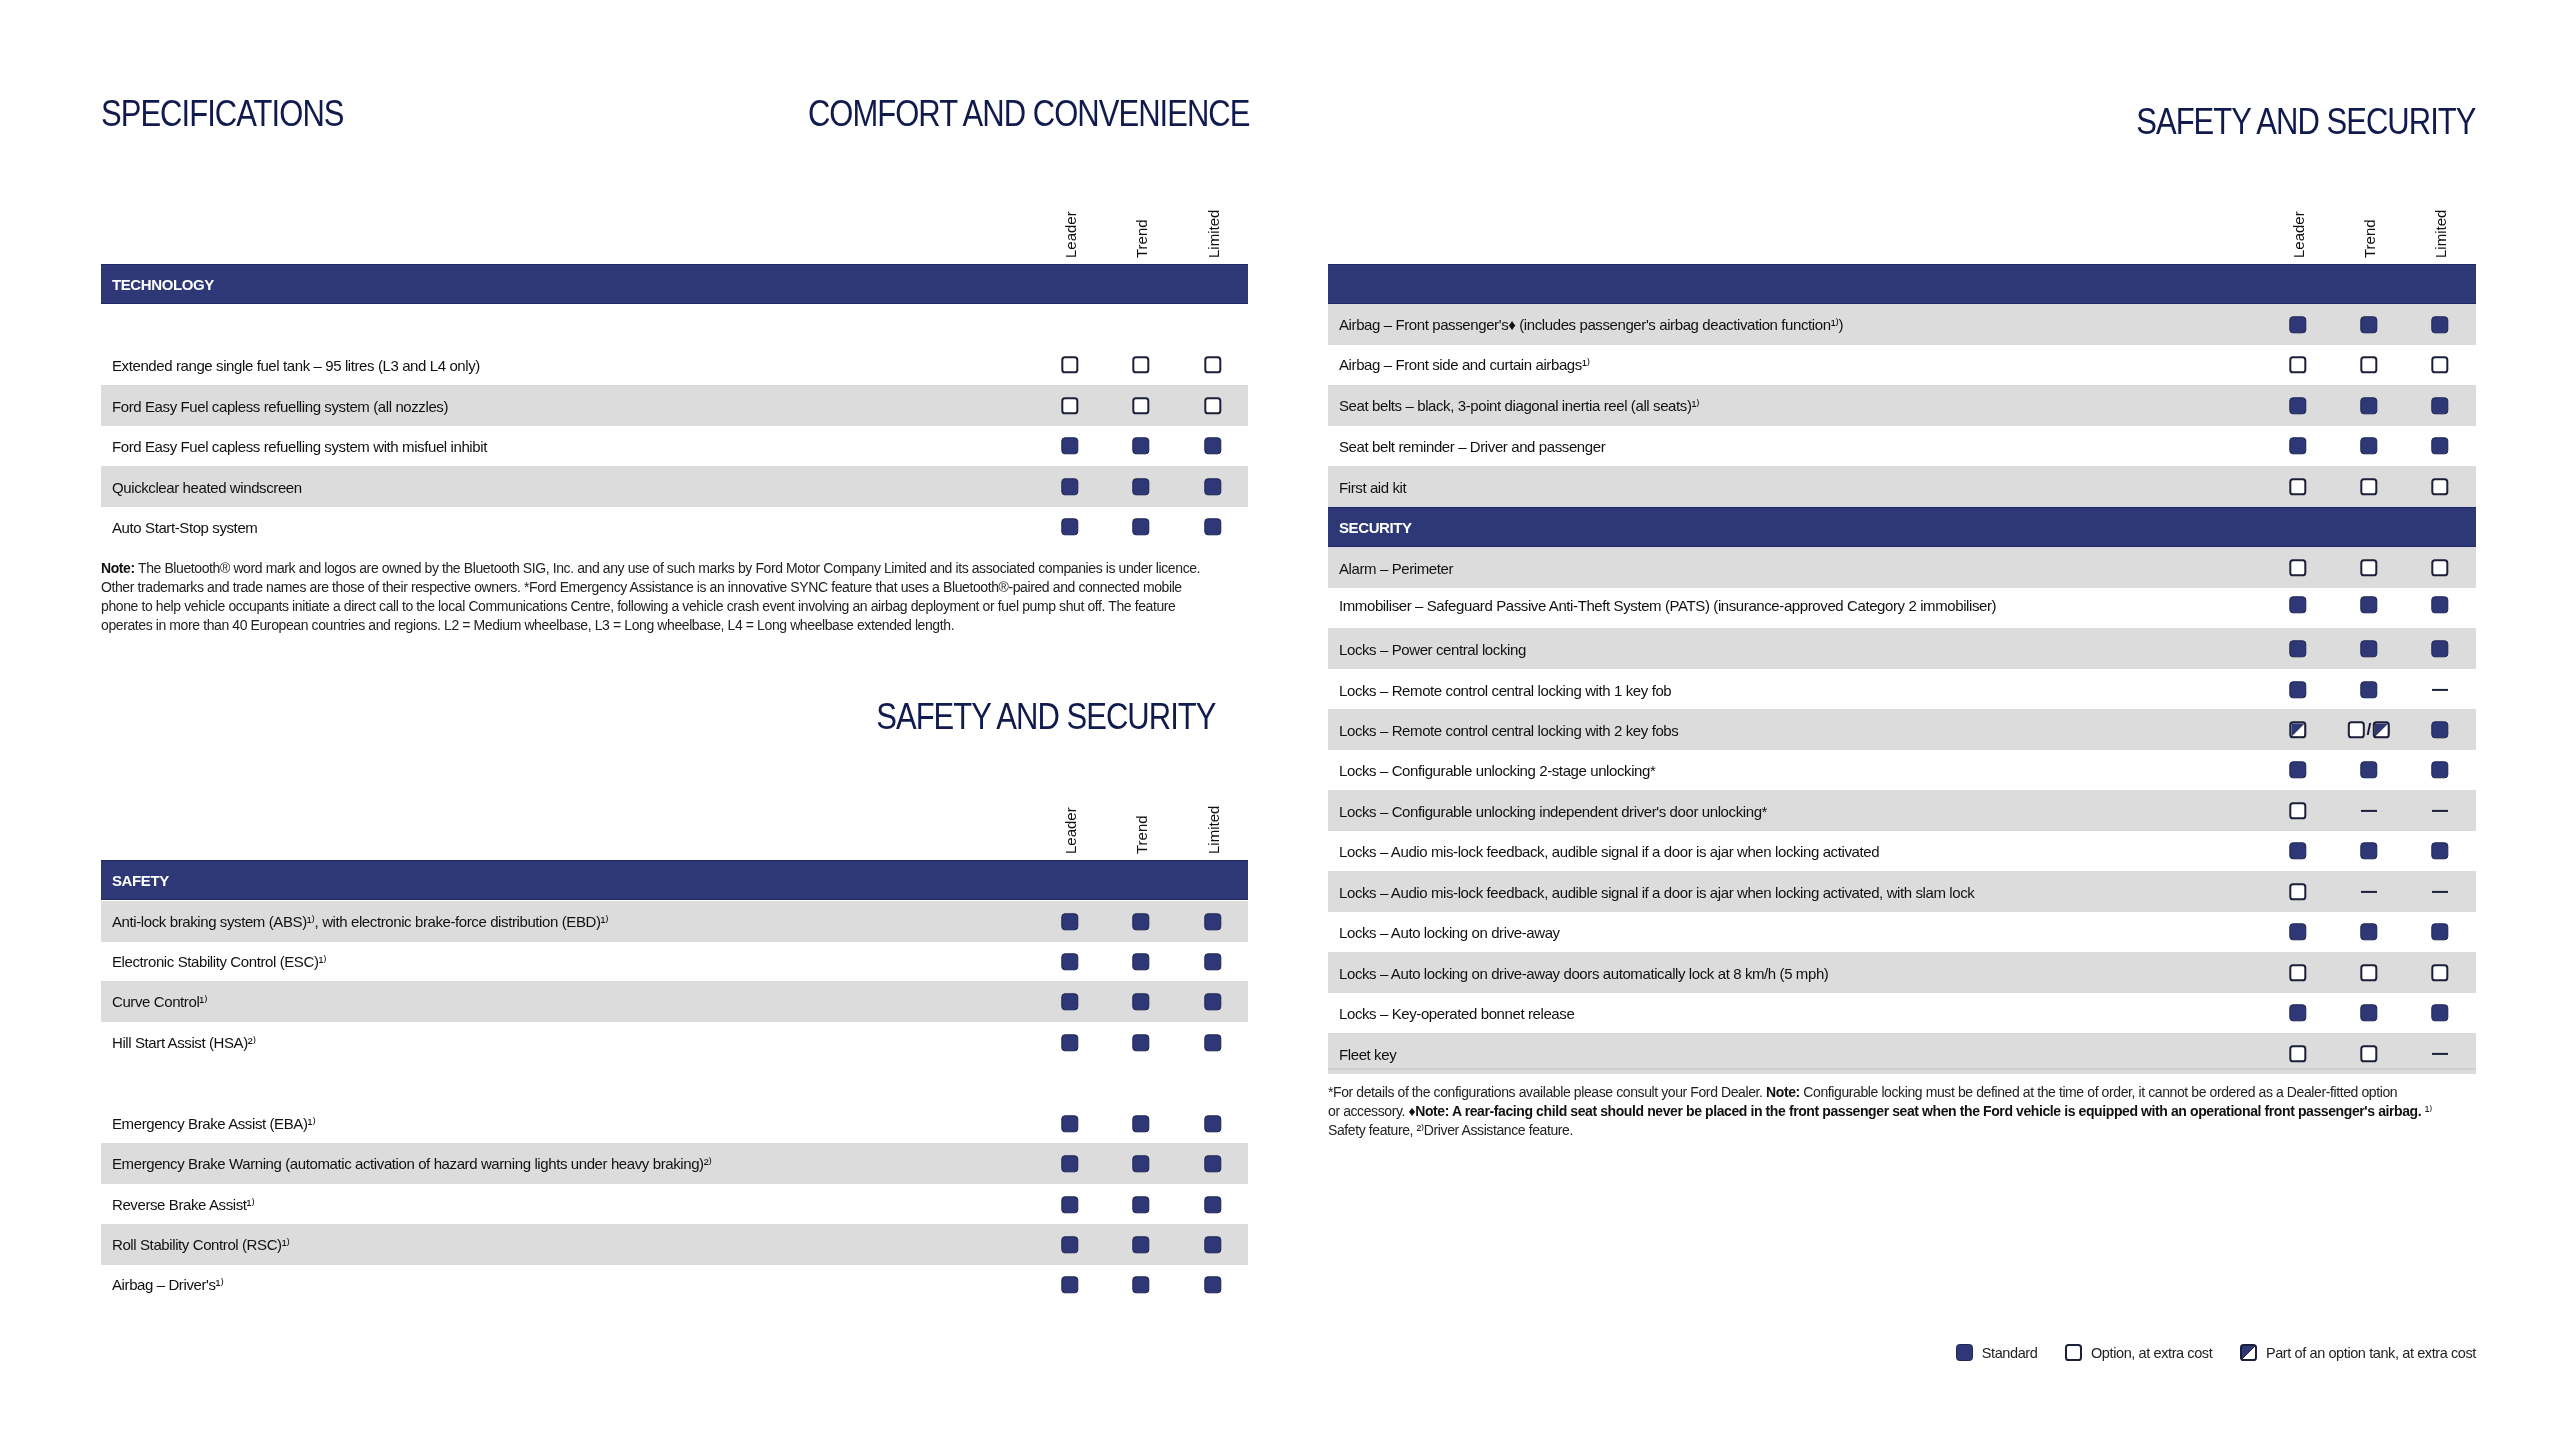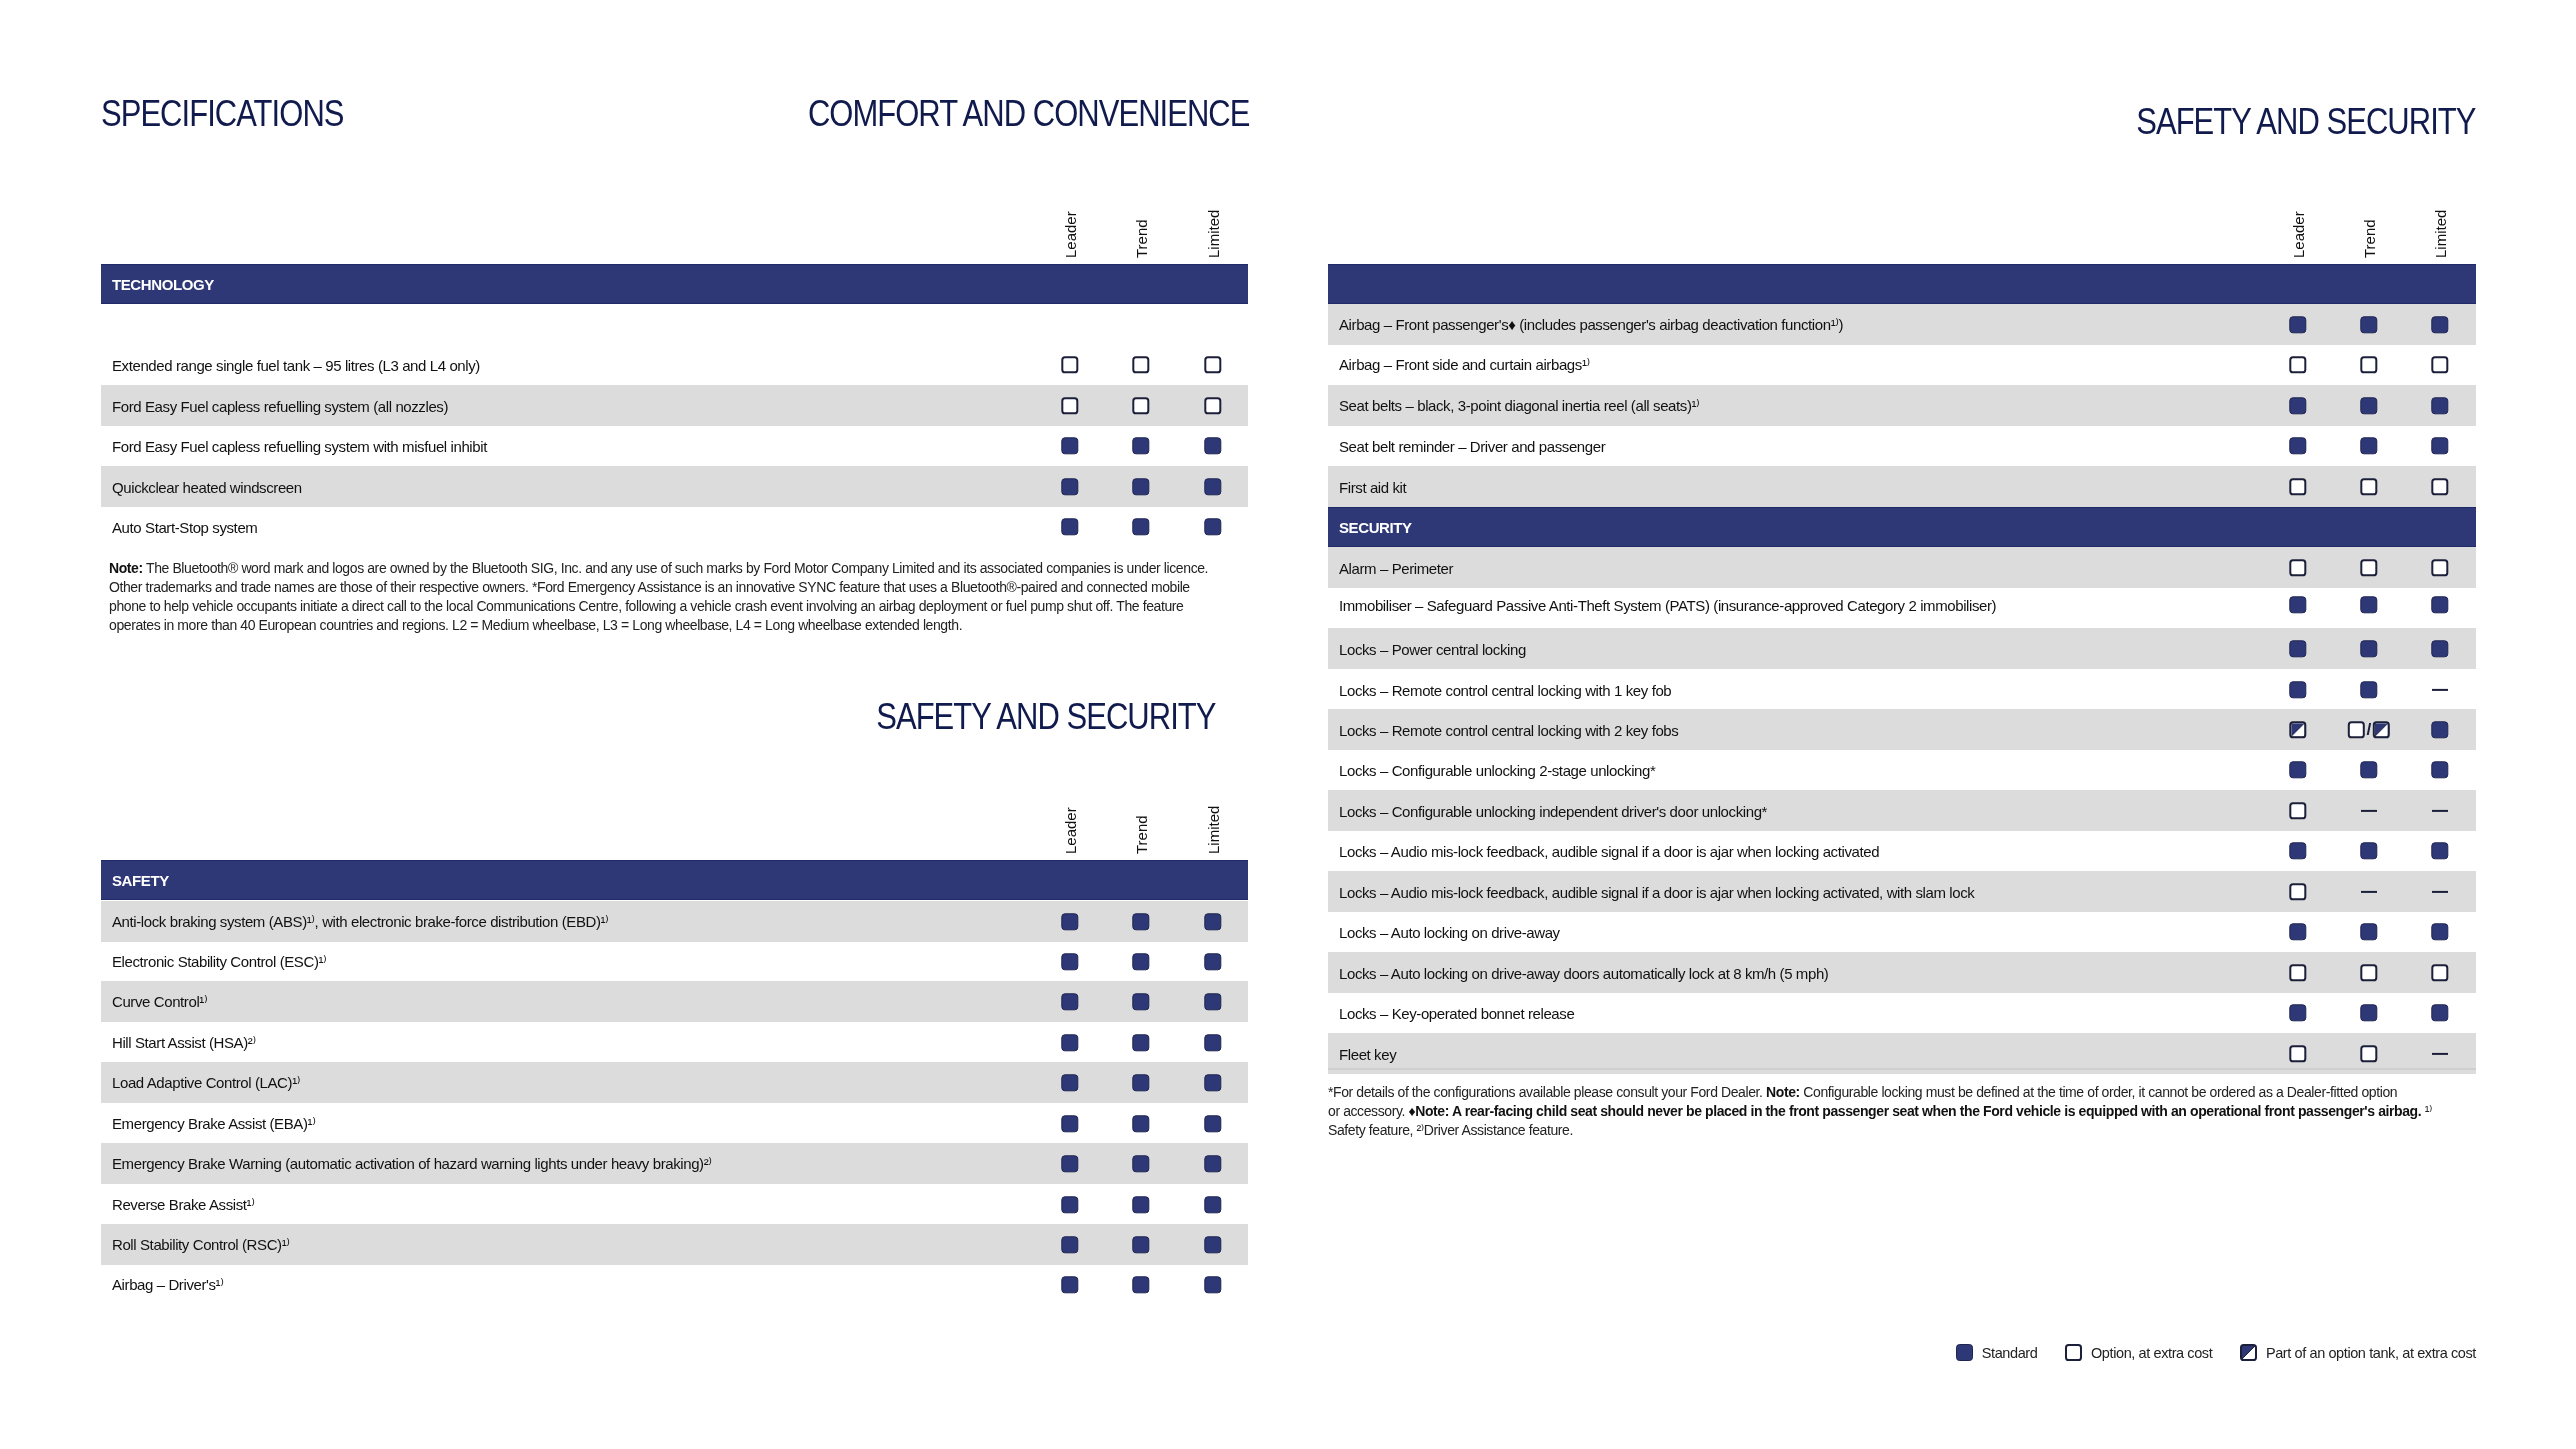--- a/index.html
+++ b/index.html
@@ -140,21 +140,21 @@
       </span>
       <span class="cell" style="left: 1040px;">
         <span class="ico std"></span>
       </span>
       <span class="cell" style="left: 1112px;">
         <span class="ico std"></span>
       </span>
     </div>
   </div>
 
-<div class="note" id="tech-note" style="left:101px; top:559px; width:1159px;margin-left:8px;">
+<div class="note" id="tech-note" style="left:101px; top:559px; width:1159px;">
     <div><b>Note:</b><span> The Bluetooth® word mark and logos are owned by the Bluetooth SIG, Inc. and any use of such marks by Ford Motor Company Limited and its associated companies is under licence.</span></div>
     <div><span>Other trademarks and trade names are those of their respective owners. *Ford Emergency Assistance is an innovative SYNC feature that uses a Bluetooth®-paired and connected mobile</span></div>
     <div><span>phone to help vehicle occupants initiate a direct call to the local Communications Centre, following a vehicle crash event involving an airbag deployment or fuel pump shut off. The feature</span></div>
     <div><span>operates in more than 40 European countries and regions. L2 = Medium wheelbase, L3 = Long wheelbase, L4 = Long wheelbase extended length.</span></div>
   </div>
 
 <div class="table" id="tbl-safety" style="left:101px; top:860px; width:1147px; height:446px;">
   <div class="section-header" style="top:0;">
     <span class="label">SAFETY</span>
   </div>
@@ -199,32 +199,20 @@
       <span class="cell" style="left: 969px;">
         <span class="ico std"></span>
       </span>
       <span class="cell" style="left: 1040px;">
         <span class="ico std"></span>
       </span>
       <span class="cell" style="left: 1112px;">
         <span class="ico std"></span>
       </span>
     </div>
-    <div class="row alt" style="top: 202px;">
-      <span class="label">Load Adaptive Control (LAC)¹⁾</span>
-      <span class="cell" style="left: 969px;">
-        <span class="ico std"></span>
-      </span>
-      <span class="cell" style="left: 1040px;">
-        <span class="ico std"></span>
-      </span>
-      <span class="cell" style="left: 1112px;">
-        <span class="ico std"></span>
-      </span>
-    </div>
     <div class="row" style="top: 243px;">
       <span class="label">Emergency Brake Assist (EBA)¹⁾</span>
       <span class="cell" style="left: 969px;">
         <span class="ico std"></span>
       </span>
       <span class="cell" style="left: 1040px;">
         <span class="ico std"></span>
       </span>
       <span class="cell" style="left: 1112px;">
         <span class="ico std"></span>

